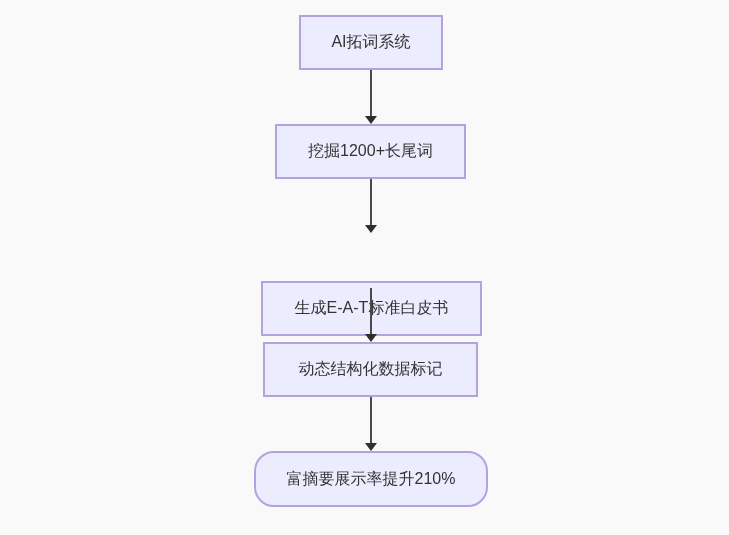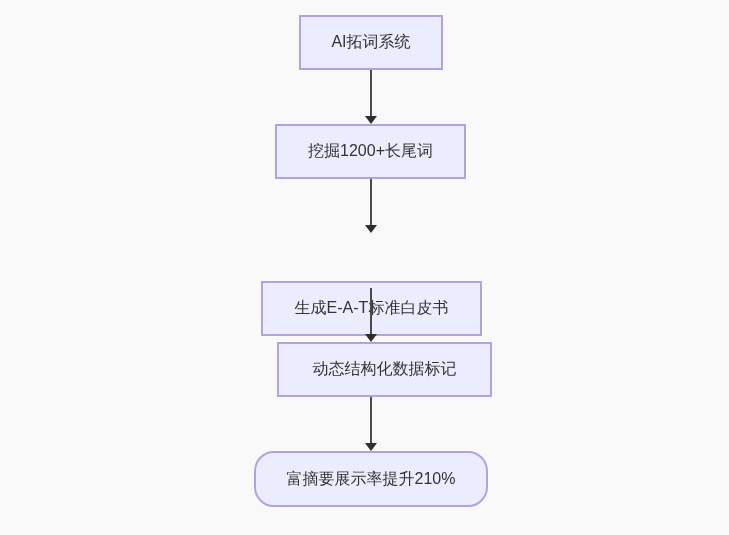--- a/index.html
+++ b/index.html
@@ -24,21 +24,21 @@
     font-size: 16px;
     display: flex;
     align-items: center;
     justify-content: center;
     text-align: center;
     white-space: nowrap;
   }
   .n1 { left: 299px; top: 15px;  width: 144px; height: 55px; }
   .n2 { left: 275px; top: 124px; width: 191px; height: 55px; text-align: center; }
   .n3 { left: 261px; top: 233px; width: 221px; height: 55px; margin-top: 48px; }
-  .n4 { left: 263px; top: 342px; width: 215px; height: 55px; margin-left: 14px; }
+  .n4 { left: 263px; top: 342px; width: 215px; height: 55px; }
   .n5 { left: 254px; top: 451px; width: 234px; height: 56px; border-radius: 20px; }
 
   .arrow {
     position: absolute;
     left: 365px;
     width: 12px;
     height: 54px;
   }
   .a1 { top: 70px; }
   .a2 { top: 179px; }

